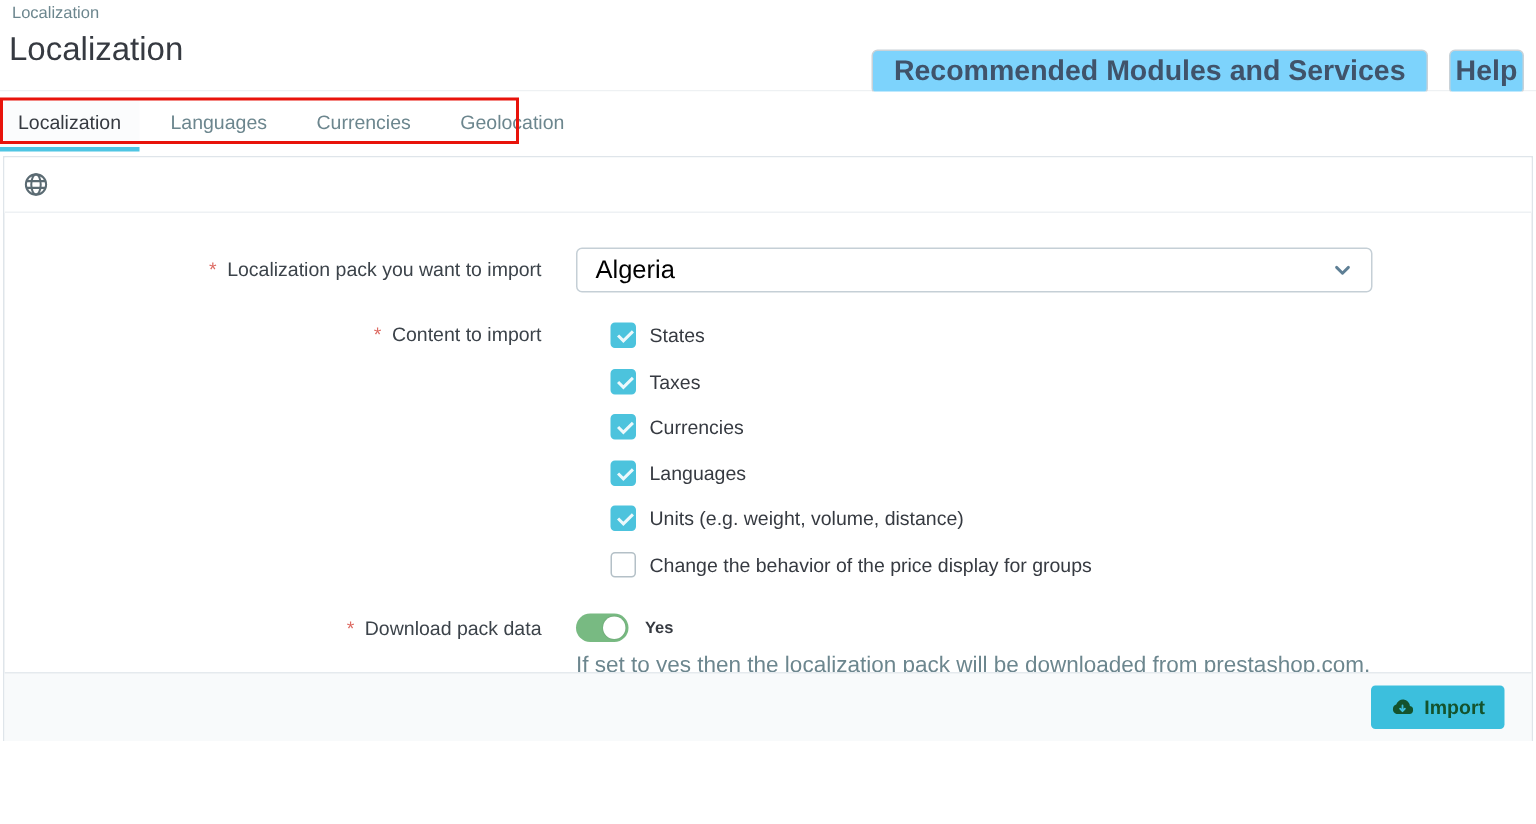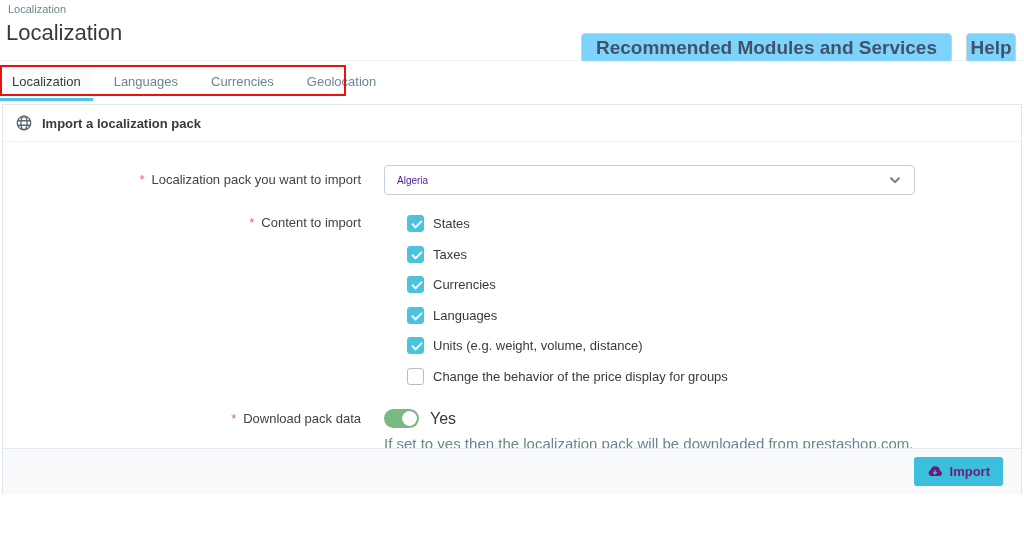--- a/index.html
+++ b/index.html
@@ -39,47 +39,47 @@
   .card-header { position:absolute; left:0; right:0; top:0; height:37px; display:flex; align-items:center; padding-left:12px; border-bottom:1px solid #eef1f4; background:#fff; }
   .card-header .globe { width:18px; height:18px; color:#5b6b73; flex:0 0 auto; }
   .card-title { margin-left:9px; font-size:13px; font-weight:700; color:#363a41; }
 
   
   .form-label { position:absolute; left:0; width:358px; text-align:right; font-size:13px; color:#3c434a; }
   .req { color:#dd6b63; margin-right:7px; font-size:13px; }
   .select-box {
     position:absolute; left:381px; top:60px; width:531px; height:30px;
     border:1px solid #c5cfd6; border-radius:4px; background:#fff; cursor:pointer;
-    display:flex; align-items:center; padding:0 12px; font-size:10px; color:#4c1d95;
+    display:flex; align-items:center; padding:0 12px; font-size:17px; color:#000000;
   }
   .select-box .chev { margin-left:auto; width:14px; height:14px; color:#5e7f95; }
 
   .chk-row { position:absolute; left:381px; display:flex; height:17px;padding-left:23px; }
   .checkbox {
     width:17px; height:17px; border:1px solid #b4c0c7; border-radius:3px; background:#fff; position:relative; cursor:pointer; flex:0 0 auto;
   }
   .checkbox.checked { background:#4cc3dd; border-color:#4cc3dd; }
   .checkbox.checked::after {
     content:""; position:absolute; left:4px; top:4px; width:8px; height:4px;
     border-left:2px solid rgba(255,255,255,.9); border-bottom:2px solid rgba(255,255,255,.9);
     transform:rotate(-45deg);
   }
   .chk-label { margin-left:9px; font-size:13px; color:#363a41; line-height:17px; }
 
   .toggle-row { position:absolute; left:381px; top:304px; display:flex; align-items:center; }
   .toggle { width:35px; height:19px; border-radius:10px; background:#78ba82; position:relative; cursor:pointer; flex:0 0 auto; }
   .toggle .knob { position:absolute; right:2px; top:2px; width:15px; height:15px; border-radius:50%; background:#fff; box-shadow:0 0 1px rgba(0,0,0,.25); }
-  .toggle-label { margin-left:11px; font-size:16px; color:#363a41; }
+  .toggle-label { margin-left:11px; font-size:11px; color:#363a41;font-weight:bold; }
   .help-text { position:absolute; left:381px; top:327px; width:534px; font-size:15px; line-height:1.55; color:#6c868e; }
 
   
   .card-footer { position:absolute; left:0; right:0; bottom:0; height:46px; background:#f8fafb; border-top:1px solid #e5eaee; }
   .btn-import {
     position:absolute; right:18px; top:8px; height:29px; padding:0 13px;
-    background:#3cbfdd; border:none; border-radius:3px; color:#701a75; font-family:"Liberation Sans", sans-serif;
+    background:#3cbfdd; border:none; border-radius:3px; color:#14532d; font-family:"Liberation Sans", sans-serif;
     font-size:13px; font-weight:700; display:flex; align-items:center; gap:7px; cursor:pointer;
   }
   .btn-import svg { width:16px; height:16px; }
 </style>
 </head>
 <body>
 
 <div id="screen">
 
   <div class="top-header">
@@ -97,21 +97,20 @@
     <div class="tab-annotation"></div>
   </div>
 
   <div class="card">
     <div class="card-header">
       <svg class="globe" viewBox="0 0 24 24" fill="none" stroke="currentColor" stroke-width="1.8">
         <circle cx="12" cy="12" r="9"></circle>
         <ellipse cx="12" cy="12" rx="4.2" ry="9"></ellipse>
         <path d="M3.6 9h16.8M3.6 15h16.8"></path>
       </svg>
-      <span class="card-title">Import a localization pack</span>
     </div>
 
     <div class="form-label" style="top:67px;">
       <span class="req">*</span><span>Localization pack you want to import</span>
     </div>
     <div class="select-box">
       <span>Algeria</span>
       <svg class="chev" viewBox="0 0 16 16" fill="none" stroke="currentColor" stroke-width="2.2" stroke-linecap="round" stroke-linejoin="round">
         <path d="M3.5 6l4.5 4.5L12.5 6"></path>
       </svg>

